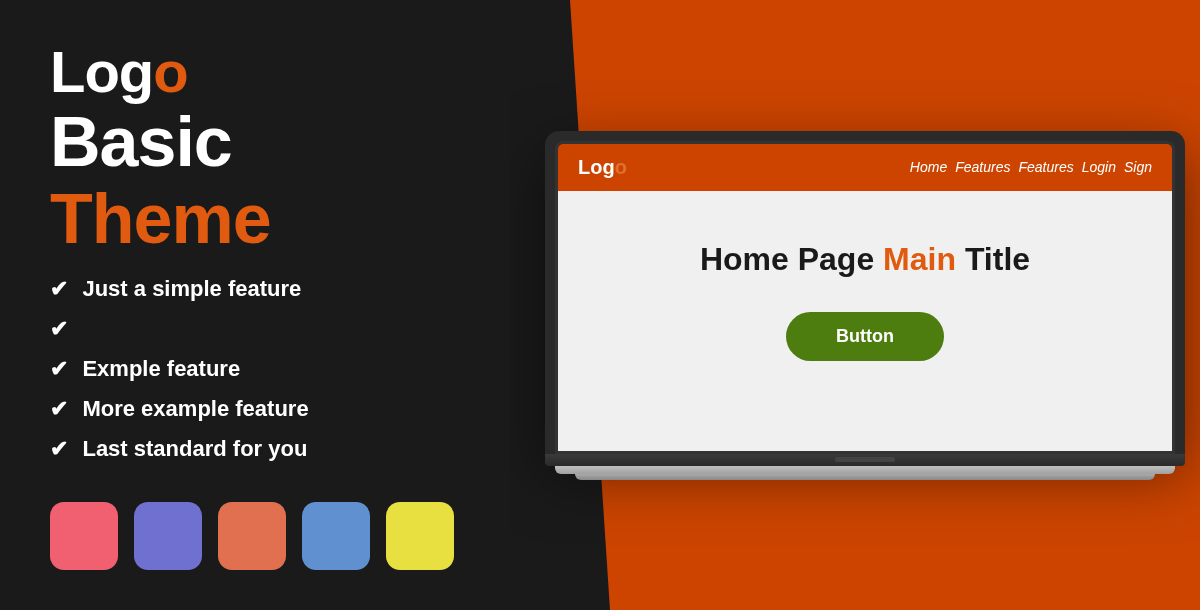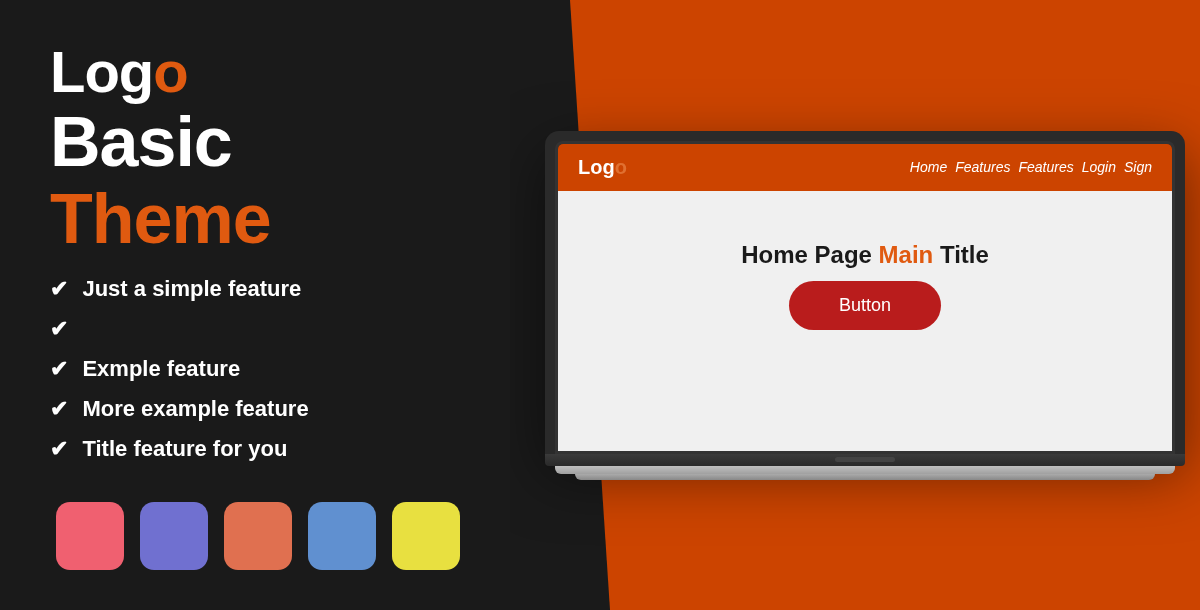--- a/index.html
+++ b/index.html
@@ -1,15 +1,15 @@
 <!DOCTYPE html>
 <html><head>
   <meta charset="utf-8">
   <style>
-    * { margin: 0; padding: 0; box-sizing: border-box; align-items: flex-end; }
+    * { margin: 0; padding: 0; box-sizing: border-box; }
 
     body {
       width: 1200px;
       height: 610px;
       overflow: hidden;
       font-family: 'Arial', sans-serif;
       background: #1a1a1a;
       display: flex;
       align-items: stretch;
     }
@@ -186,47 +186,48 @@
     }
 
     .website-content {
       background: #f0f0f0;
       padding: 50px 40px 50px;
       text-align: center;
       min-height: 260px;
     }
 
     .website-main-title {
-      font-size: 24px;
+      font-size: 32px;
       font-weight: 900;
       color: #1a1a1a;
-      margin-bottom: 12px;
+      margin-bottom: 22px;
     }
 
     .website-main-title .orange {
       color: #e05a10;
     }
 
     .website-description {
       font-size: 13px;
       color: #444;
       line-height: 1.6;
       max-width: 460px;
       margin: 0 auto 28px;
     }
 
     .website-button {
-      background: #b91c1c;
+      background: #4d7c0f;
       color: #ffffff;
       border: none;
       padding: 14px 50px;
       border-radius: 30px;
       font-size: 18px;
-      font-weight: 400;
+      font-weight: 700;
       cursor: pointer;
+      margin-top: 12px;
     }
 
     
     .laptop-base {
       background: linear-gradient(180deg, #3a3a3a 0%, #2a2a2a 100%);
       height: 12px;
       border-radius: 0 0 4px 4px;
       position: relative;
     }
 
@@ -285,21 +286,21 @@
       <li>
         <span class="check-icon">✔</span>
         <span>Exmple feature</span>
       </li>
       <li>
         <span class="check-icon">✔</span>
         <span>More example feature</span>
       </li>
       <li>
         <span class="check-icon">✔</span>
-        <span>Title feature for you</span>
+        <span>Last standard for you</span>
       </li>
     </ul>
   </div>
 
   <div class="color-swatches">
     <div class="swatch swatch-pink"></div>
     <div class="swatch swatch-purple"></div>
     <div class="swatch swatch-coral"></div>
     <div class="swatch swatch-blue"></div>
     <div class="swatch swatch-yellow"></div>

